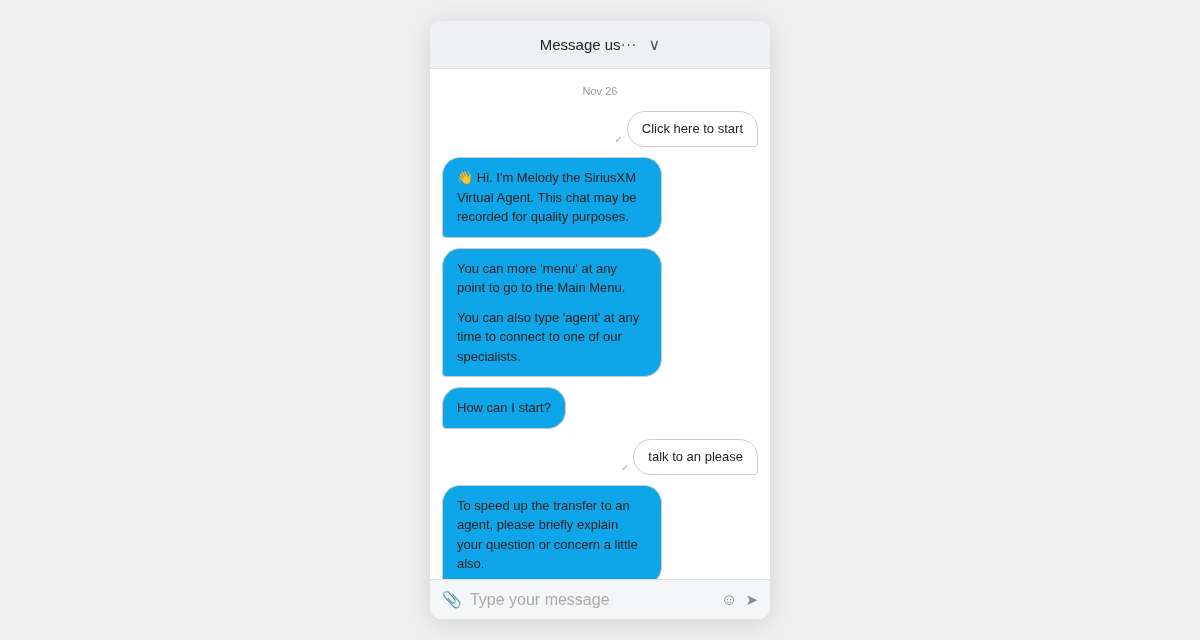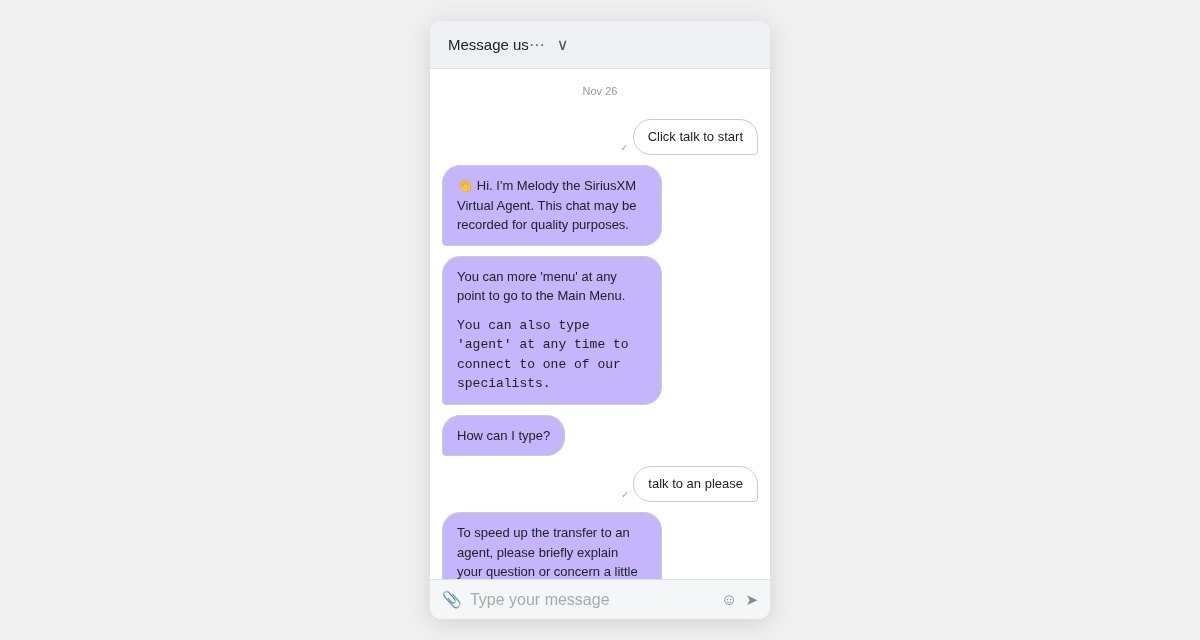--- a/index.html
+++ b/index.html
@@ -21,21 +21,21 @@
       overflow: hidden;
       display: flex;
       flex-direction: column;
     }
 
     .chat-header {
       background: #eef0f4;
       padding: 14px 18px;
       display: flex;
       align-items: center;
-      justify-content: flex-start;
+      justify-content: center;
       border-bottom: 1px solid #dde0e6;
     }
 
     .chat-header-title {
       font-size: 15px;
       font-weight: 500;
       color: #222;
     }
 
     .chat-header-icons {
@@ -64,21 +64,21 @@
     }
 
     
     .chat-body::-webkit-scrollbar { width: 6px; }
     .chat-body::-webkit-scrollbar-thumb { background: #ccc; border-radius: 3px; }
 
     .date-label {
       text-align: center;
       font-size: 11px;
       color: #999;
-      margin-bottom: 12px;
+      margin-bottom: 4px;
     }
 
     
     .msg-row-user {
       display: flex;
       justify-content: flex-end;
       align-items: flex-end;
       gap: 4px;
     }
 
@@ -99,33 +99,32 @@
       line-height: 1.4;
     }
 
     
     .msg-row-bot {
       display: flex;
       justify-content: flex-start;
     }
 
     .bubble-bot {
-      background: #c4b5fd;
+      background: #0ea5e9;
       border: 1px solid #ccc;
       border-radius: 18px 18px 18px 4px;
       padding: 10px 14px;
       font-size: 13px;
       color: #222;
       max-width: 220px;
       line-height: 1.5;
     }
 
     .bubble-bot p + p {
       margin-top: 10px;
-      font-family: Liberation Mono, monospace;
     }
 
     
     .chat-footer {
       background: #f5f6f8;
       border-top: 1px solid #dde0e6;
       padding: 10px 12px;
       display: flex;
       align-items: center;
       gap: 8px;
@@ -174,50 +173,50 @@
       <span class="chat-header-icon">∨</span>
     </div>
   </div>
 
   <div class="chat-body">
 
     <div class="date-label">Nov 26</div>
 
     <div class="msg-row-user">
       <span class="check-icon">✓</span>
-      <div class="bubble-user">Click talk to start</div>
+      <div class="bubble-user">Click here to start</div>
     </div>
 
     <div class="msg-row-bot">
       <div class="bubble-bot">
         👋 Hi. I'm Melody the SiriusXM Virtual Agent. This chat may be recorded for quality purposes.
       </div>
     </div>
 
     <div class="msg-row-bot">
       <div class="bubble-bot">
         <p>You can more 'menu' at any point to go to the Main Menu.</p>
         <p>You can also type 'agent' at any time to connect to one of our specialists.</p>
       </div>
     </div>
 
     <div class="msg-row-bot">
       <div class="bubble-bot">
-        How can I type?
+        How can I start?
       </div>
     </div>
 
     <div class="msg-row-user">
       <span class="check-icon">✓</span>
       <div class="bubble-user">talk to an please</div>
     </div>
 
     <div class="msg-row-bot">
       <div class="bubble-bot">
-        To speed up the transfer to an agent, please briefly explain your question or concern a little time.
+        To speed up the transfer to an agent, please briefly explain your question or concern a little also.
       </div>
     </div>
 
   </div>
 
   <div class="chat-footer">
     <span class="attach-icon">📎</span>
     <input class="chat-input" type="text" placeholder="Type your message" style="">
     <div class="footer-icons">
       <span class="footer-icon">☺</span>

